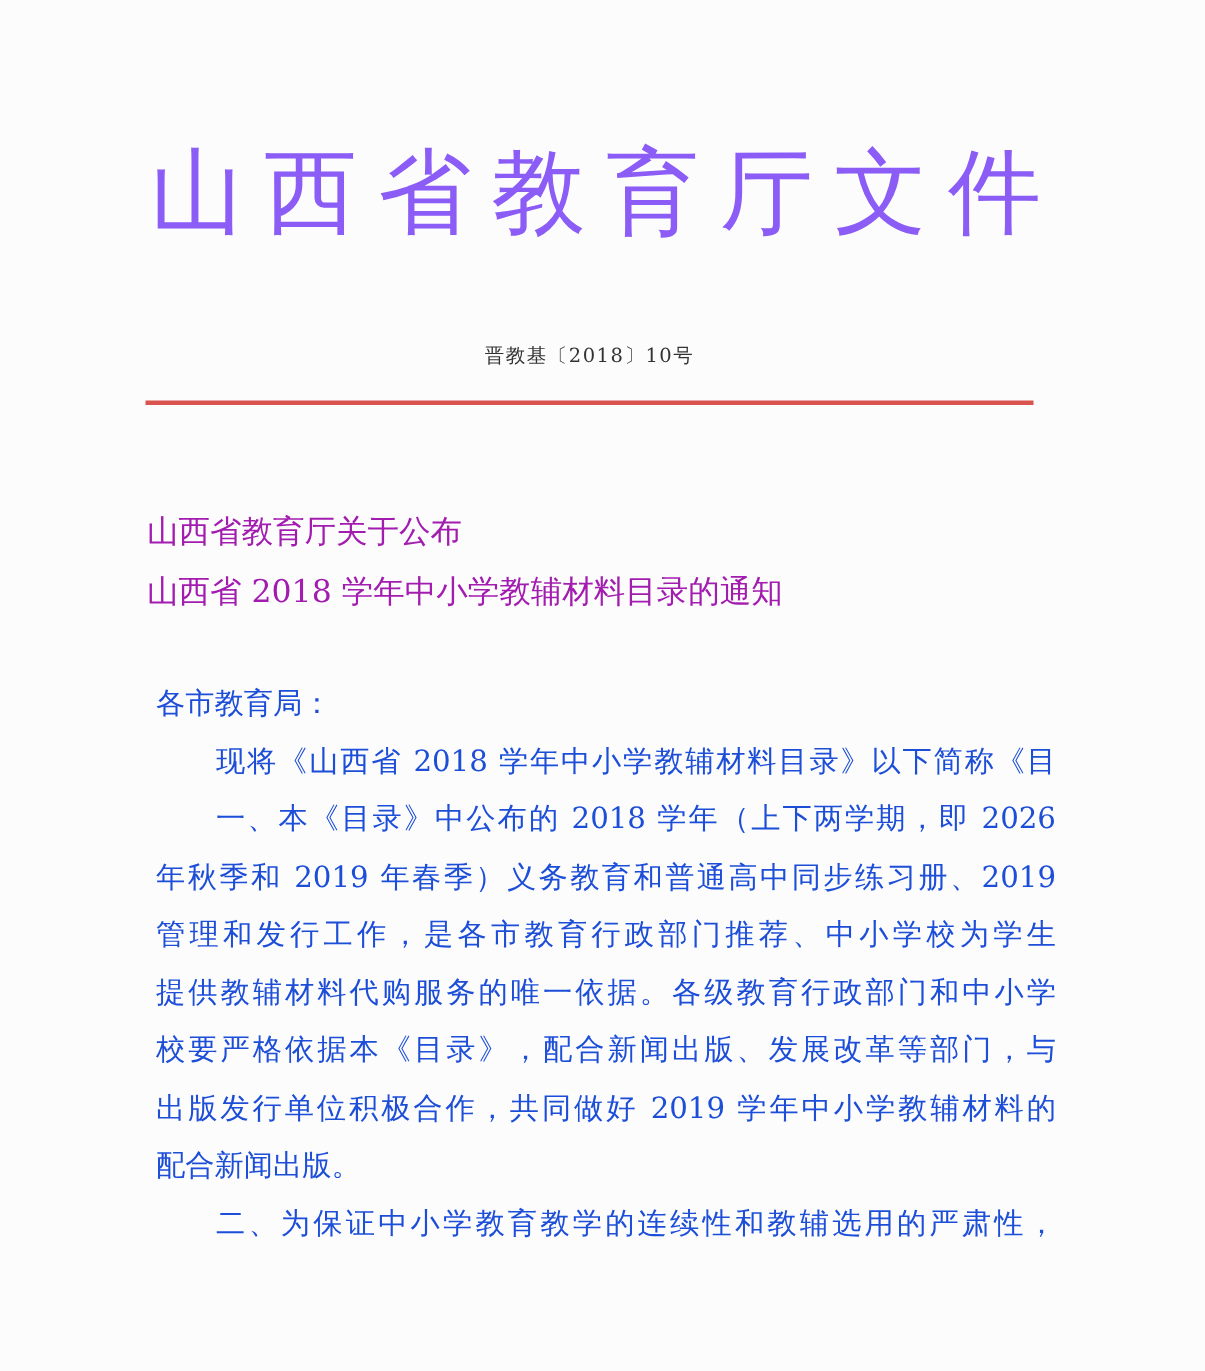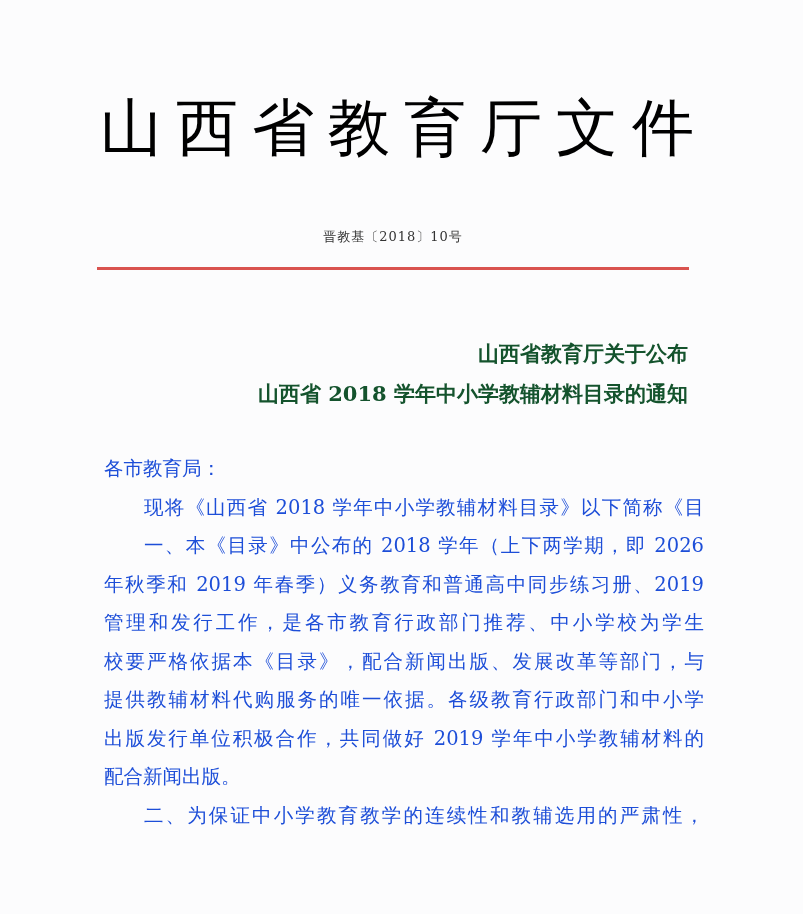--- a/index.html
+++ b/index.html
@@ -8,37 +8,37 @@
     background: #fcfcfd;
     font-family: "DejaVu Serif", "Liberation Serif", serif;
     color: #2a2a2a;
     position: relative;
   }
   .page { position: absolute; left: 0; top: 0; width: 803px; height: 914px; }
   .header-title {
     position: absolute; left: 100px; top: 90px; width: 600px;
     text-align: right;
     font-size: 62px; letter-spacing: 14px;
-    color: #000000;
+    color: #8b5cf6;
     font-family: "DejaVu Serif", "Liberation Serif", serif;
     line-height: 76px;
     white-space: nowrap;
   }
   .doc-number {
     position: absolute; left: 98px; top: 228px; width: 590px;
     text-align: center; font-size: 13px; color: #333;
     letter-spacing: 1px;
   }
   .red-rule {
     position: absolute; left: 97px; top: 267px; width: 592px; height: 3px;
     background: #d9534f;
   }
   .doc-title {
     position: absolute; left: 98px; width: 590px;
-    text-align: right; font-size: 21px; font-weight: bold; color: #14532d;
+    text-align: left; font-size: 21px; font-weight: normal; color: #a21caf;
     white-space: nowrap;
   }
   .title-1 { top: 340px; }
   .title-2 { top: 380px; }
   .body-text {
     position: absolute; left: 104px; top: 450px; width: 600px;
     font-size: 19.5px; color: #1d4ed8;
   }
   .line {
     height: 38.5px; line-height: 38.5px; white-space: nowrap;
@@ -57,19 +57,19 @@
 
   <div class="doc-title title-1">山西省教育厅关于公布</div>
   <div class="doc-title title-2">山西省 2018 学年中小学教辅材料目录的通知</div>
 
   <div class="body-text">
     <div class="line last">各市教育局：</div>
     <div class="line indent">现将《山西省 2018 学年中小学教辅材料目录》以下简称《目</div>
     <div class="line indent">一、本《目录》中公布的 2018 学年（上下两学期，即 2026</div>
     <div class="line">年秋季和 2019 年春季）义务教育和普通高中同步练习册、2019</div>
     <div class="line">管理和发行工作，是各市教育行政部门推荐、中小学校为学生</div>
+    <div class="line">提供教辅材料代购服务的唯一依据。各级教育行政部门和中小学</div>
     <div class="line">校要严格依据本《目录》，配合新闻出版、发展改革等部门，与</div>
-    <div class="line">提供教辅材料代购服务的唯一依据。各级教育行政部门和中小学</div>
     <div class="line">出版发行单位积极合作，共同做好 2019 学年中小学教辅材料的</div>
     <div class="line last">配合新闻出版。</div>
     <div class="line indent">二、为保证中小学教育教学的连续性和教辅选用的严肃性，</div>
   </div>
 </div>
 
 </body></html>

